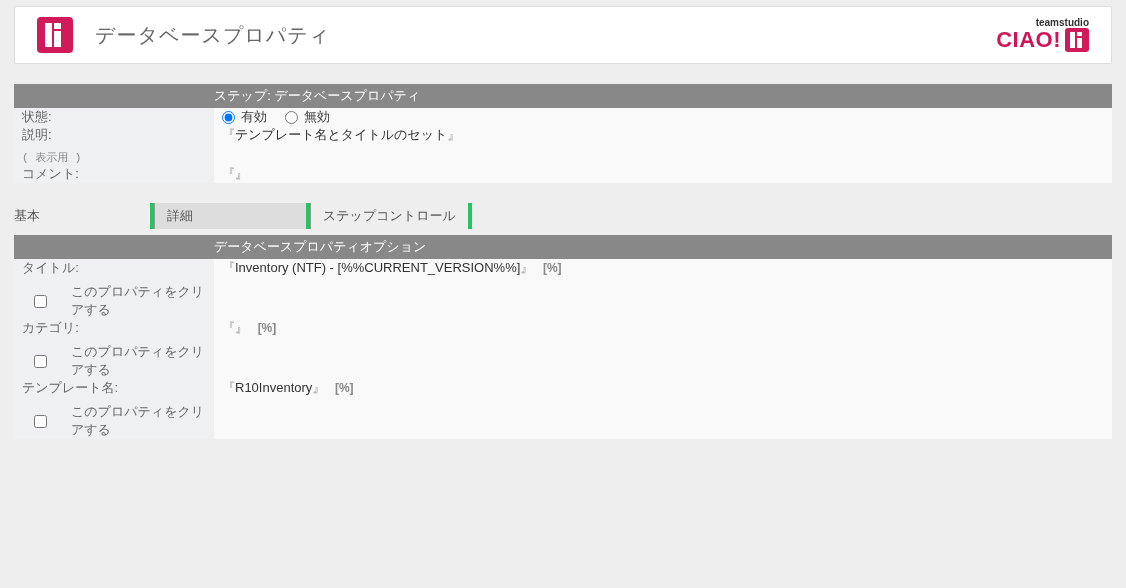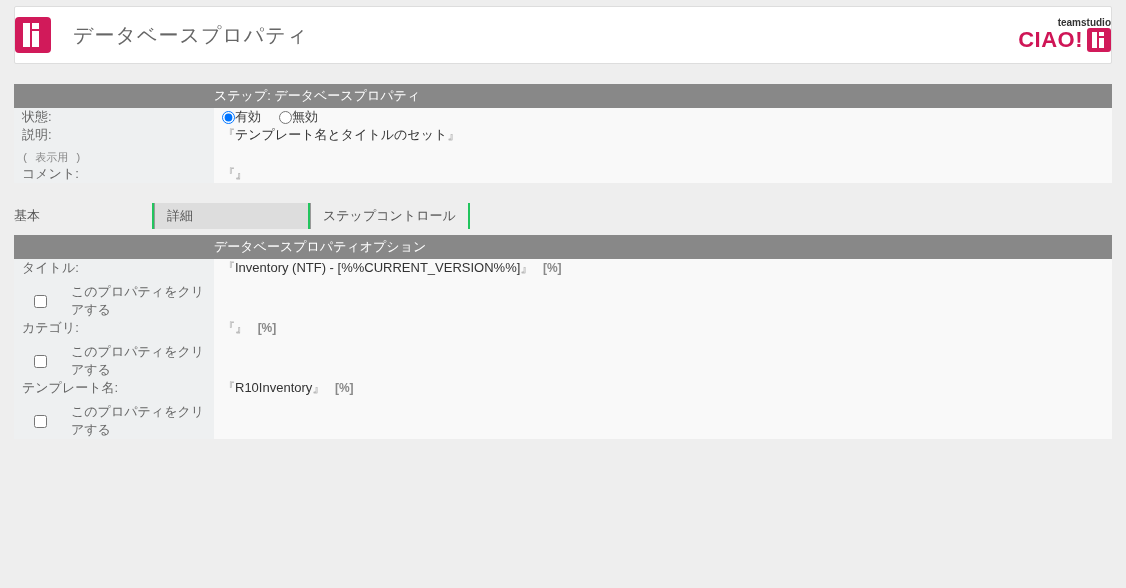--- a/index.html
+++ b/index.html
@@ -13,21 +13,21 @@
     width: 1126px;
   }
   .header-bar {
     background: #fff;
     border: 1px solid #ddd;
     border-radius: 2px;
     margin: 6px 14px 20px 14px;
     display: flex;
     align-items: center;
     height: 58px;
-    padding: 0 0;
+    padding: 0 22px;
   }
   .header-bar .logo-icon {
     width: 36px; height: 36px;
     margin-right: 22px;
     display:inline-block;
   }
   .header-bar .title {
     font-size: 20px;
     color: #666;
     flex: 1;
@@ -54,30 +54,30 @@
   .section-header .sh-text { }
 
   table.form { width:100%; border-collapse:collapse; background:#f6f6f6; }
   table.form td { vertical-align:top; padding:0 8px; }
   table.form td.label-cell { width:200px; background:#eef0f1; color:#666; }
   table.form td.value-cell { background:#f9f9f9; color:#444; }
 
   .sub-label { font-size:11px; color:#888; display:block; margin-top:6px;font-family:Liberation Mono, monospace;}
 
   .radio-group { display:flex; align-items:center; gap:18px; }
-  .radio-group label { display:flex; align-items:center; cursor:pointer; }
+  .radio-group label { display:flex; align-items:center; gap:6px; cursor:pointer; }
   .radio-group input { margin:0; }
 
   .bracket { color:#888; }
   .percent { font-weight:bold; color:#888; margin-left:6px; font-size:12px; }
 
   .tabstrip { display:flex; margin:20px 0 6px 0; align-items:center; }
   .tab {
     border-left:1px solid #999;
-    border-right:2px solid #22c55e;
+    border-right:4px solid #22c55e;
     padding:4px 12px;
     min-width:156px;
     background:transparent;
     color:#555;
     cursor:pointer;
     font-size:13px;
   }
   .tab.active { background:#ddd; }
 
   .checkbox-row { display:flex; align-items:center; gap:24px; margin-top:6px; margin-left:12px;justify-content:space-between;}

